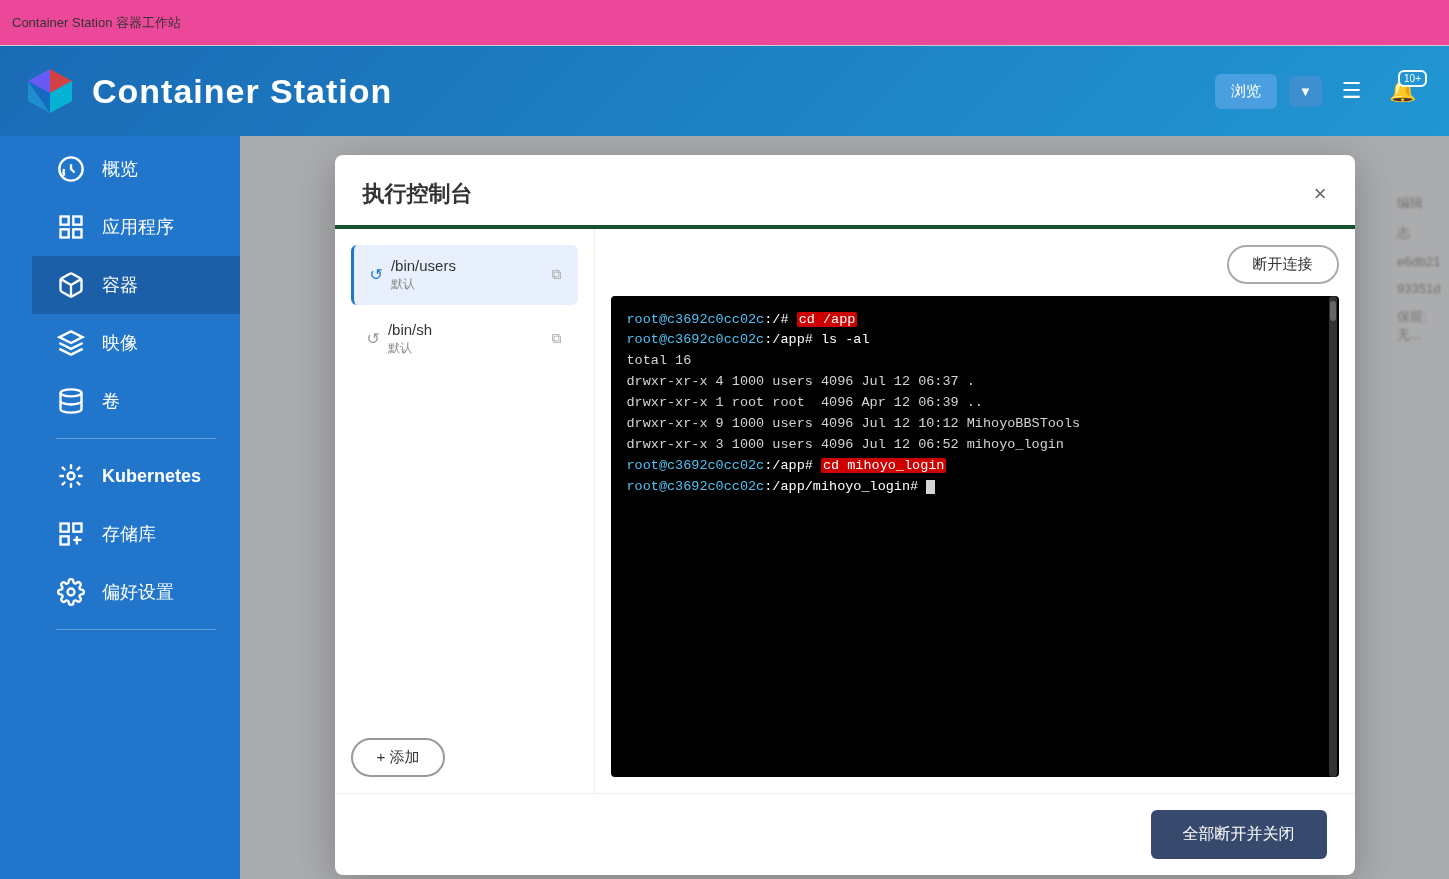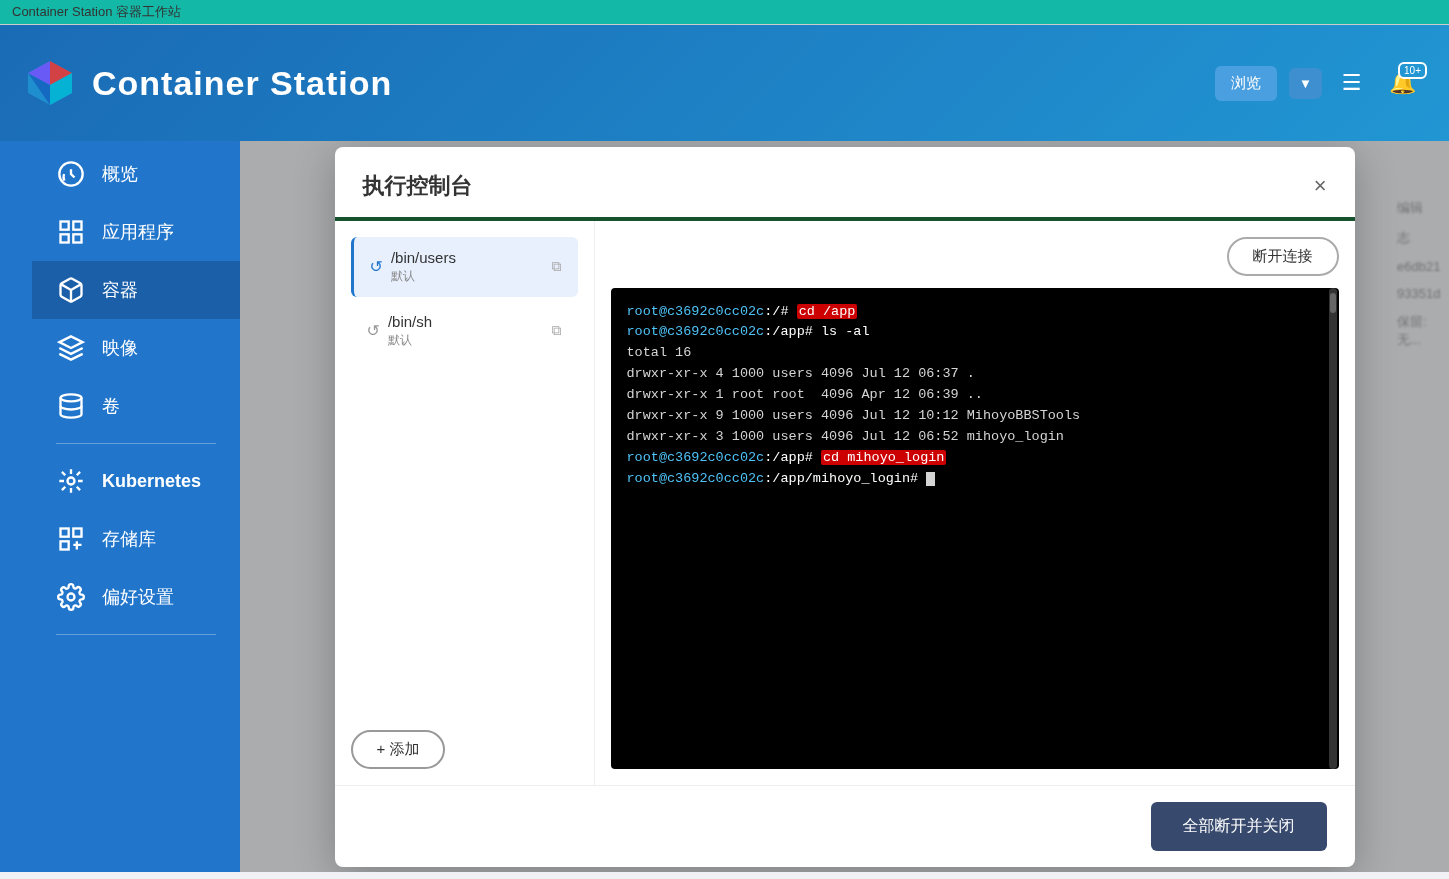--- a/index.html
+++ b/index.html
@@ -7,41 +7,41 @@
       font-family: "Microsoft YaHei", "PingFang SC", sans-serif;
       background: #f0f2f5;
       width: 1449px;
       height: 879px;
       overflow: hidden;
       position: relative;
     }
 
     
     .titlebar {
-      background: #14b8a6;
-      height: 25px;
+      background: #ec4899;
+      height: 46px;
       display: flex;
       align-items: center;
       padding: 0 12px;
       font-size: 13px;
       color: #333;
       border-bottom: 1px solid #ccc;
     }
 
     
     .app {
       display: flex;
       flex-direction: column;
       height: calc(879px - 32px);
     }
 
     
     .header {
       background: linear-gradient(135deg, #1a6bb5 0%, #2196d3 100%);
-      height: 116px;
+      height: 90px;
       display: flex;
       align-items: center;
       padding: 0 24px;
       position: relative;
     }
 
     .logo-icon {
       width: 52px;
       height: 52px;
       margin-right: 16px;

